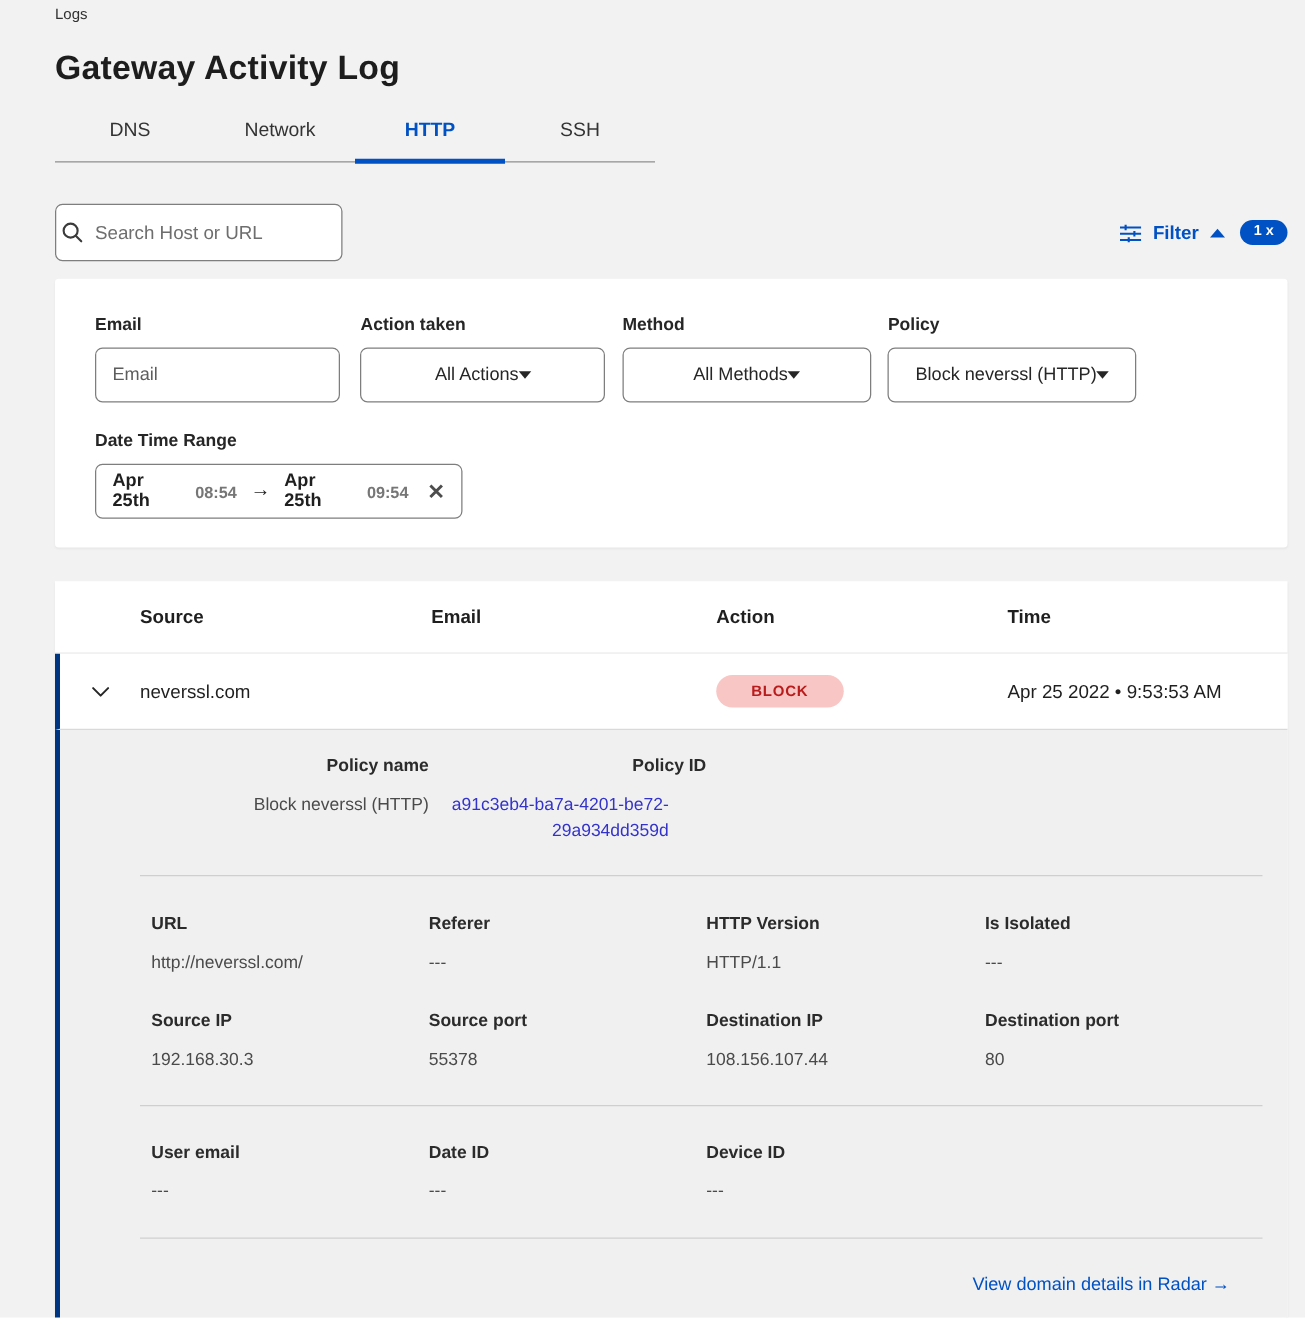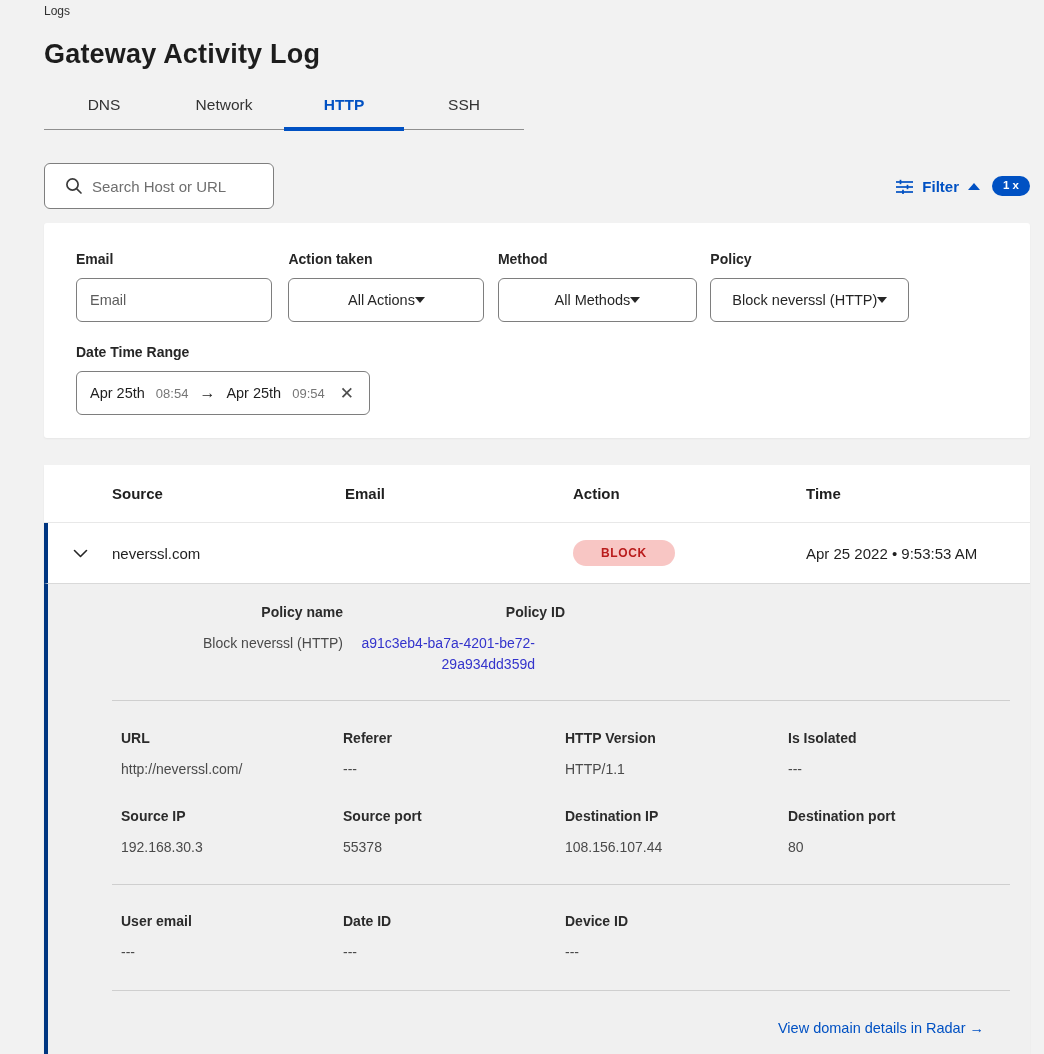--- a/index.html
+++ b/index.html
@@ -16,21 +16,21 @@
   .page-title { margin-top:21px; font-size:27px; font-weight:bold; color:#1d1d1d; letter-spacing:.2px; }
 
   
   .tabs { margin-top:16px; display:flex; width:480px; border-bottom:1px solid #8f8f8f; }
   .tab { position:relative; width:120px; text-align:center; padding:10px 0 15px; font-size:15.5px; color:#333; cursor:pointer; }
   .tab.active { color:#0051c3; font-weight:bold; }
   .tab.active::after { content:""; position:absolute; left:0; right:0; bottom:-2px; height:4px; background:#0051c3; }
 
   
   .search-row { margin-top:33px; display:flex; align-items:center; justify-content:space-between; height:46px; }
-  .search-box { width:230px; height:46px; background:#fff; border:1px solid #7e7e7e; border-radius:6px; display:flex; align-items:center; padding:0 20px; }
+  .search-box { width:230px; height:46px; background:#fff; border:1px solid #7e7e7e; border-radius:6px; display:flex; align-items:center; padding:0 4px; }
   .search-box input { border:none; outline:none; width:170px; margin-left:9px; font-size:15px; color:#262626; font-family:"Liberation Sans", sans-serif; background:transparent; }
   .search-box input::placeholder { color:#6e6e6e; opacity:1; }
   .filter-controls { display:flex; align-items:center; gap:9px; }
   .filter-label { color:#0051c3; font-size:15px; font-weight:bold; }
   .caret-up { width:0; height:0; border-left:6px solid transparent; border-right:6px solid transparent; border-bottom:7px solid #0051c3; }
   .filter-badge { background:#0051c3; color:#fff; font-size:11.5px; font-weight:bold; border-radius:11px; padding:4px 11px 5px; line-height:1; margin-left:3px; }
 
   
   .filter-card { margin-top:14px; background:#fff; border-radius:3px; box-shadow:0 1px 2px rgba(0,0,0,.05); height:215px; padding:28px 0 0 32px; }
   .field { display:inline-block; vertical-align:top; }
@@ -42,21 +42,21 @@
   .text-input { width:196px; }
   .text-input input { border:none; outline:none; width:100%; font-size:14.5px; color:#262626; font-family:"Liberation Sans", sans-serif; }
   .text-input input::placeholder { color:#5d5d5d; opacity:1; }
   .select { justify-content:center; cursor:pointer; }
   .caret-down { width:0; height:0; border-left:5.5px solid transparent; border-right:5.5px solid transparent; border-top:6.5px solid #262626; }
   .f-email { margin-right:12px; }
   .f-action { width:196px; margin-right:9px; }
   .f-method { width:199px; margin-right:9px; }
   .f-policy { width:199px; }
   .daterange-block { margin-top:22px; }
-  .date-range { width:294px; gap:11px; }
+  .date-range { width:294px; gap:11px;font-weight:bold; }
   .dr-date { color:#1f1f1f; font-size:14.5px; }
   .dr-time { color:#767676; font-size:13px; }
   .dr-arrow { color:#262626; font-size:16px; }
   .dr-clear { color:#4d4d4d; font-size:17px; margin-left:4px; cursor:pointer; line-height:1; }
 
   
   .table-card { margin-top:27px; background:#fff; box-shadow:0 1px 2px rgba(0,0,0,.05); }
   .t-grid { display:grid; grid-template-columns:68px 233px 228px 233px 1fr; align-items:center; }
   .t-header { height:58px; border-bottom:1px solid #e8e8e8; }
   .t-header .t-cell { font-size:15px; font-weight:bold; color:#1f1f1f; }

